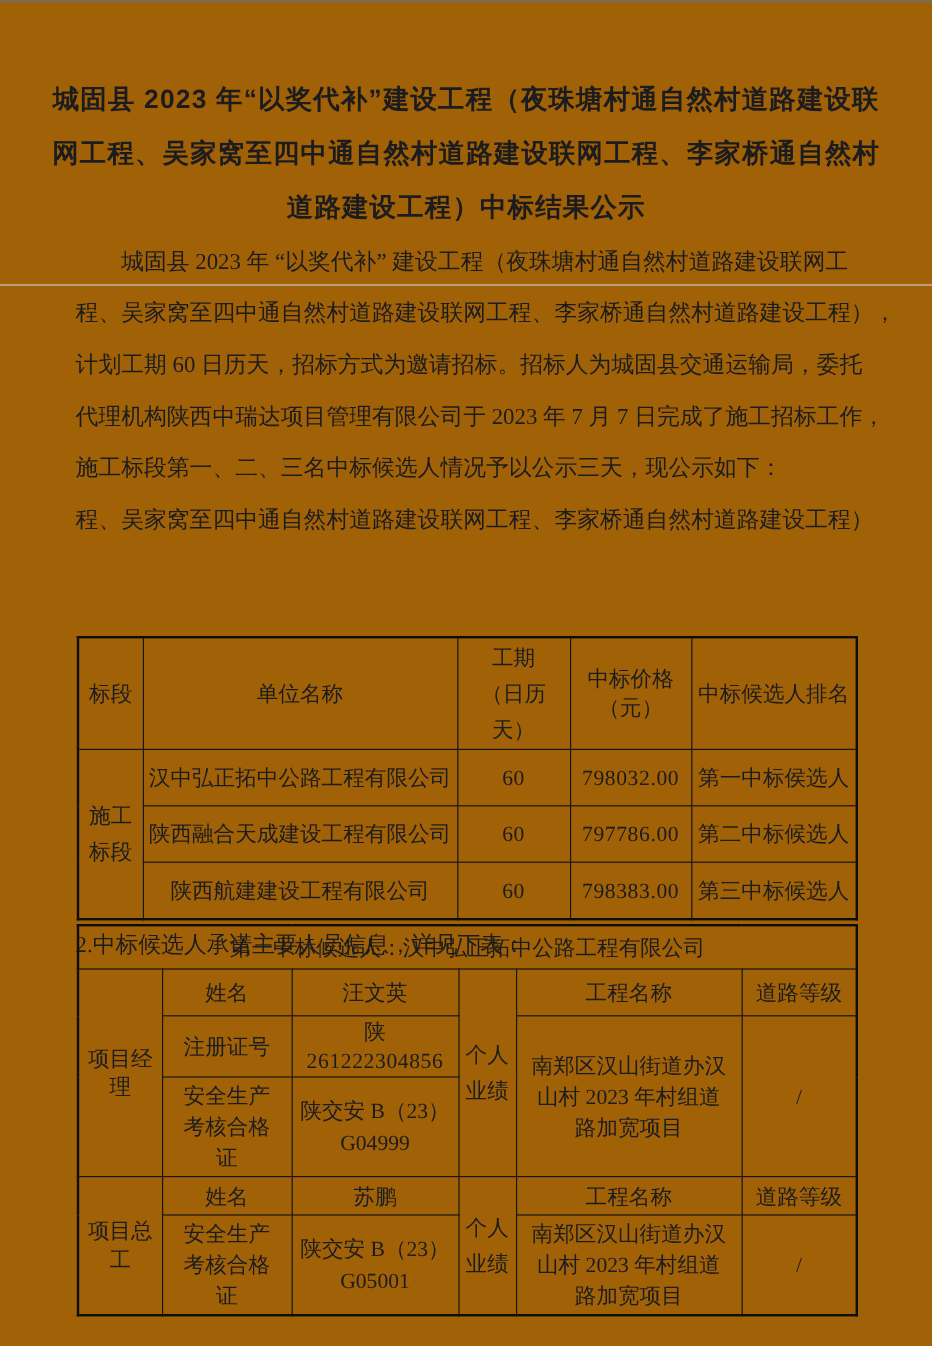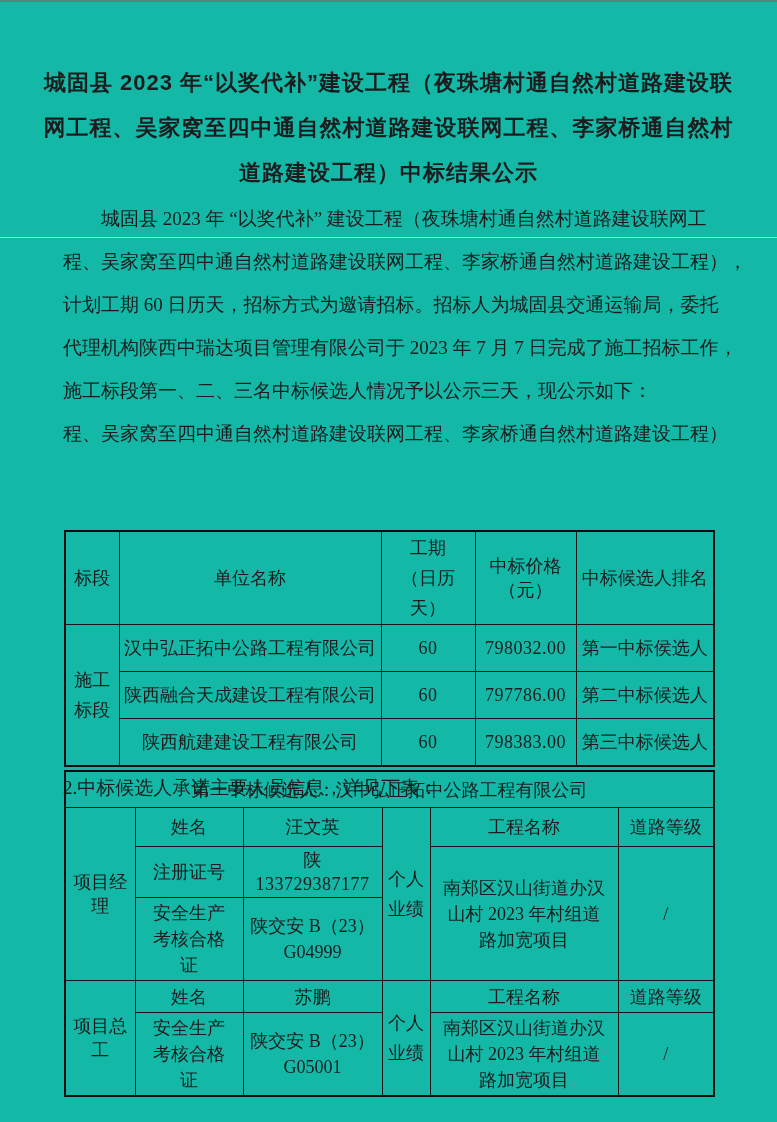--- a/index.html
+++ b/index.html
@@ -1,19 +1,19 @@
 <!DOCTYPE html>
 <html><head>
 <meta charset="utf-8">
 <style>
   html,body{margin:0;padding:0;background:#faf2f8;}
   .page{
     position:relative;
     width:777px;height:1122px;
-    background:#14b8a6;
+    background:#a16207;
     color:#1c1c1e;
     font-family:"Liberation Serif","DejaVu Serif",serif;
     overflow:hidden;
     margin:0 auto;
   }
   .scan-top{position:absolute;top:0;left:0;right:0;height:2px;background:#70706f;opacity:.75;}
   .scan-line{position:absolute;top:237px;left:0;right:0;height:1px;background:#cfc3cb;}
 
   .title{
     position:absolute;top:60px;left:38px;right:38px;
@@ -144,21 +144,21 @@
       <td>汪文英</td>
       <td rowspan="3" class="stack">
         <div>个人</div>
         <div>业绩</div>
       </td>
       <td>工程名称</td>
       <td>道路等级</td>
     </tr>
     <tr class="r2">
       <td>注册证号</td>
-      <td class="num">陕 133729387177</td>
+      <td class="num">陕 261222304856</td>
       <td rowspan="2" class="proj-cell">南郑区汉山街道办汉山村 2023 年村组道路加宽项目</td>
       <td rowspan="2">/</td>
     </tr>
     <tr class="r3">
       <td class="proj-cell">安全生产考核合格证</td>
       <td class="two-line">
         <div>陕交安 B（23）</div>
         <div>G04999</div>
       </td>
     </tr>

